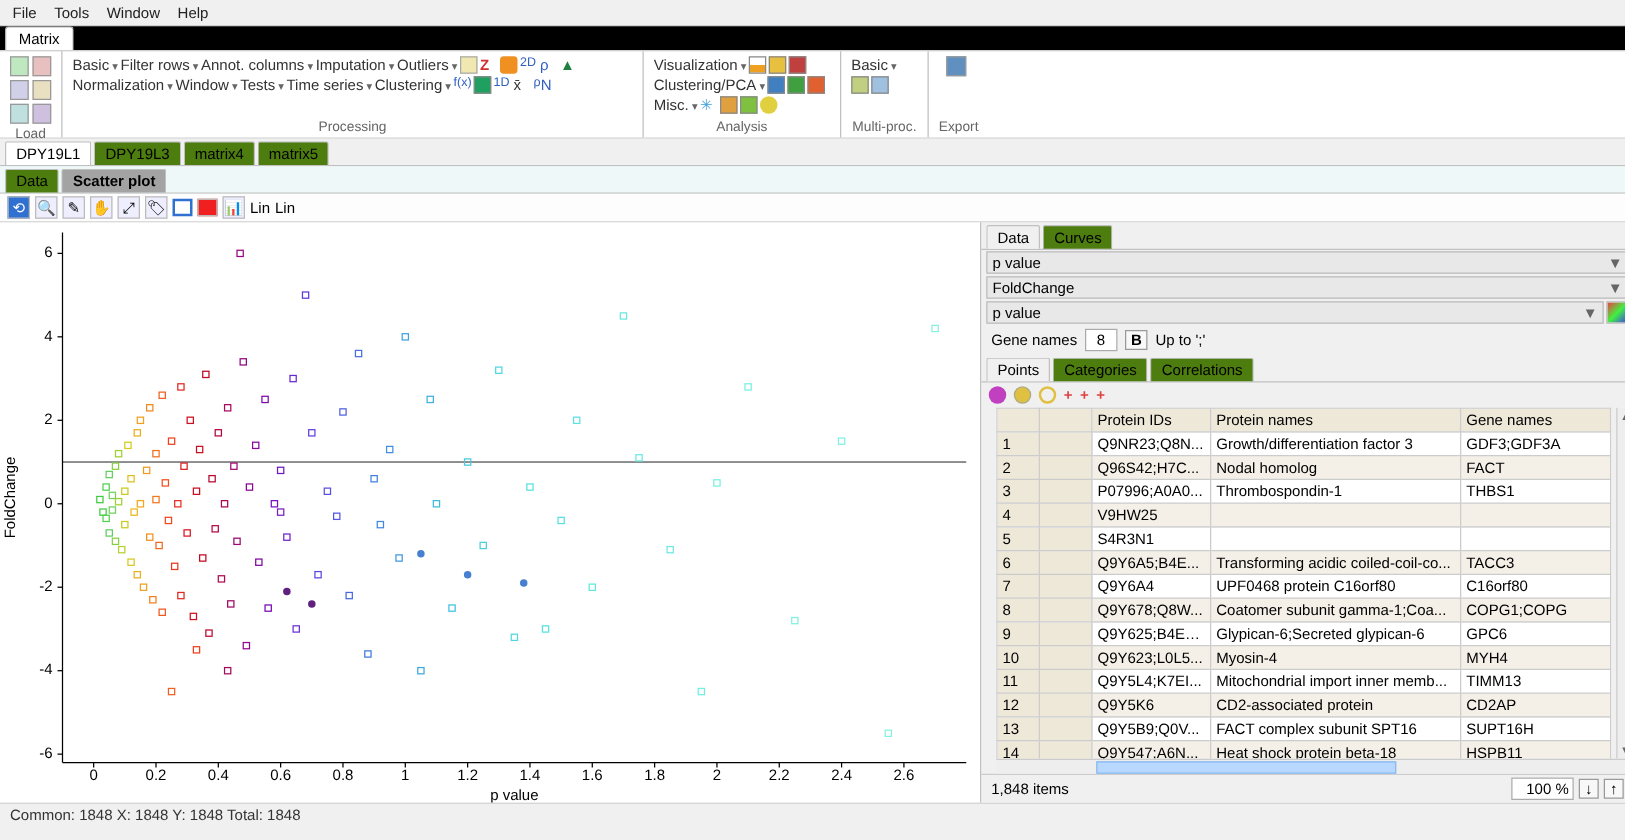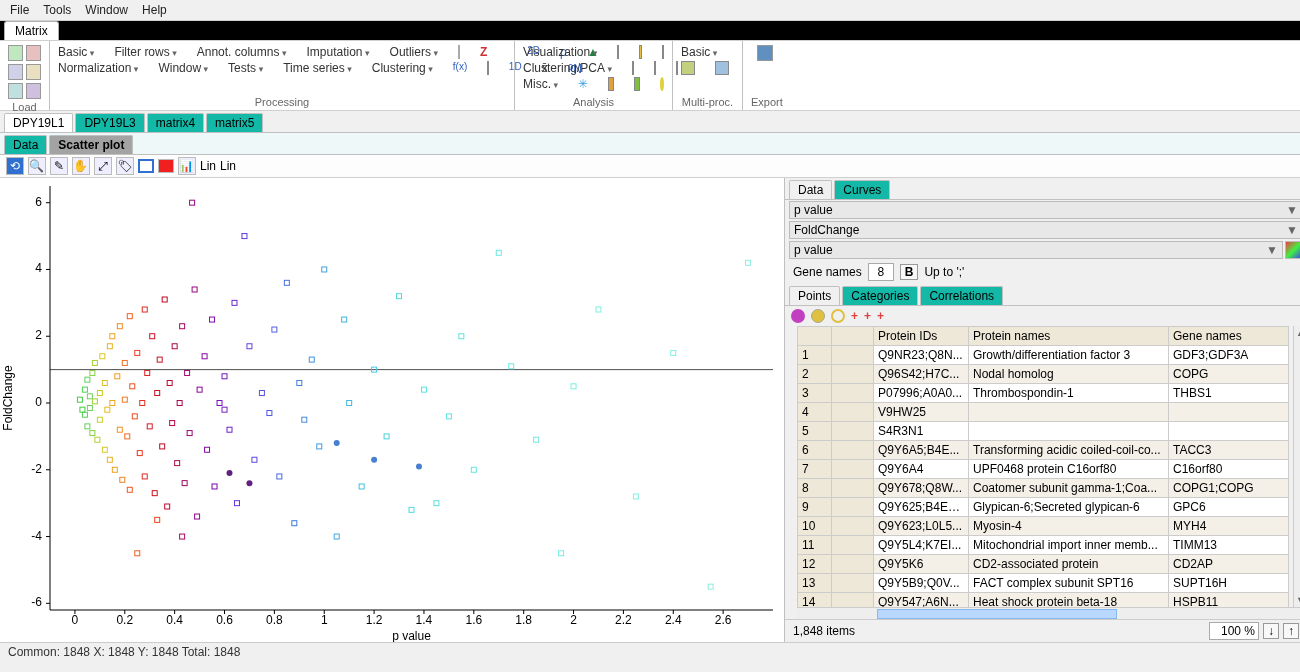--- a/index.html
+++ b/index.html
@@ -8,26 +8,26 @@
 .menubar span { cursor: default; }
 .tabrow { display: flex; align-items: flex-end; padding-left: 4px; background:#000000; border-bottom: 1px solid #d0d0d0; }
 .tab { padding: 2px 10px; border: 1px solid #b0b0b0; border-bottom:none; background:#fff; border-radius: 3px 3px 0 0; margin-right:2px; cursor:default; }
 .ribbon { display:flex; background:#fff; border-bottom:1px solid #d0d0d0; }
 .ribbon-group { border-right: 1px solid #c0c0c0; padding: 4px 8px 2px 8px; display:flex; flex-direction:column; }
 .ribbon-group .rg-body { flex:1; }
 .ribbon-group .rg-label { text-align:center; color:#666; font-size:11px; padding-top:2px; }
 .rg-icons { display:flex; flex-direction:column; gap:3px; }
 .rg-icons .irow { display:flex; gap:3px; }
 .ico { width:16px; height:16px; display:inline-block; border:1px solid #999; background:#e8f0e8; }
-.rg-rows .row { display:flex; align-items:center; gap:20px; white-space:nowrap; margin-bottom:2px; }
+.rg-rows .row { display:flex; align-items:center; gap:2px; white-space:nowrap; margin-bottom:2px; }
 .rg-rows .row .dd { color:#333; }
 .rg-rows .row .caret::after { content:" ▾"; color:#666; font-size:9px; }
 .miniico { width:14px; height:14px; display:inline-block; }
 .filetabs { display:flex; padding:2px 4px 0 4px; background:#f0f0f0; border-bottom:1px solid #c0c0c0; }
-.ftab { padding:2px 8px; border:1px solid #c0c0c0; border-bottom:none; background:#14b8a6; margin-right:2px; cursor:default; border-radius:2px 2px 0 0;}
+.ftab { padding:2px 8px; border:1px solid #c0c0c0; border-bottom:none; background:#4d7c0f; margin-right:2px; cursor:default; border-radius:2px 2px 0 0;}
 .ftab.active { background:#fff; }
 .subtabs { display:flex; padding:2px 4px 0 4px; background:#eef8f8; border-bottom:1px solid #c0c0c0; }
 .subtabs .ftab.active { background:#a3a3a3;font-weight:bold; }
 .toolbar { display:flex; align-items:center; gap:4px; padding:2px 6px; background:#fdfdfd; border-bottom:1px solid #d0d0d0; }
 .tbtn { width:18px; height:18px; border:1px solid #bbb; background:#eef; display:inline-flex; align-items:center; justify-content:center;}
 .swatch { width:16px; height:14px; }
 .main { display:flex; height: calc(672px - 18px - 20px - 20px - 70px - 20px - 20px - 22px - 18px); }
 .plotwrap { flex: 0 0 785px; position:relative; background:#fff; border-right:1px solid #c0c0c0; }
 .plotwrap svg { position:absolute; inset:0; }
 .rightpane { flex:1; display:flex; flex-direction:column; background:#f0f0f0; }
@@ -417,21 +417,21 @@
                 <td class="col-spare"></td>
                 <td class="col-pid">Q9NR23;Q8N...</td>
                 <td class="col-pn">Growth/differentiation factor 3</td>
                 <td class="col-gn">GDF3;GDF3A</td>
               </tr>
               <tr>
                 <td class="col-idx">2</td>
                 <td class="col-spare"></td>
                 <td class="col-pid">Q96S42;H7C...</td>
                 <td class="col-pn">Nodal homolog</td>
-                <td class="col-gn">COPG</td>
+                <td class="col-gn">FACT</td>
               </tr>
               <tr>
                 <td class="col-idx">3</td>
                 <td class="col-spare"></td>
                 <td class="col-pid">P07996;A0A0...</td>
                 <td class="col-pn">Thrombospondin-1</td>
                 <td class="col-gn">THBS1</td>
               </tr>
               <tr>
                 <td class="col-idx">4</td>

